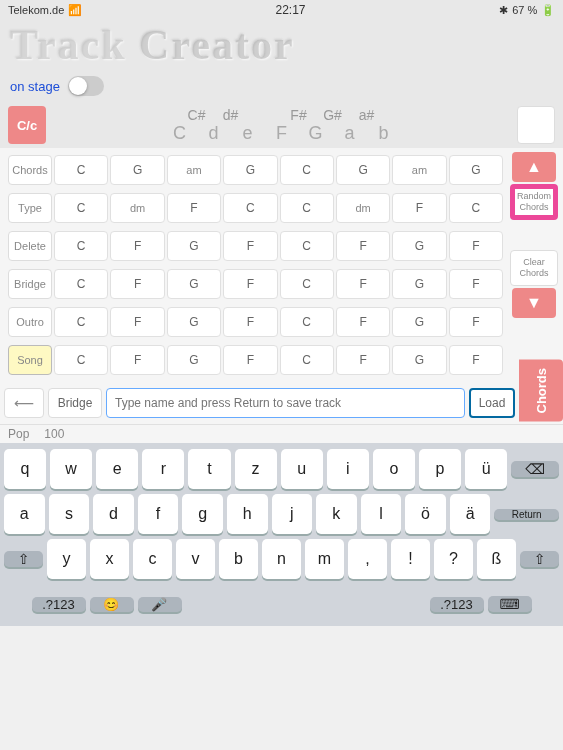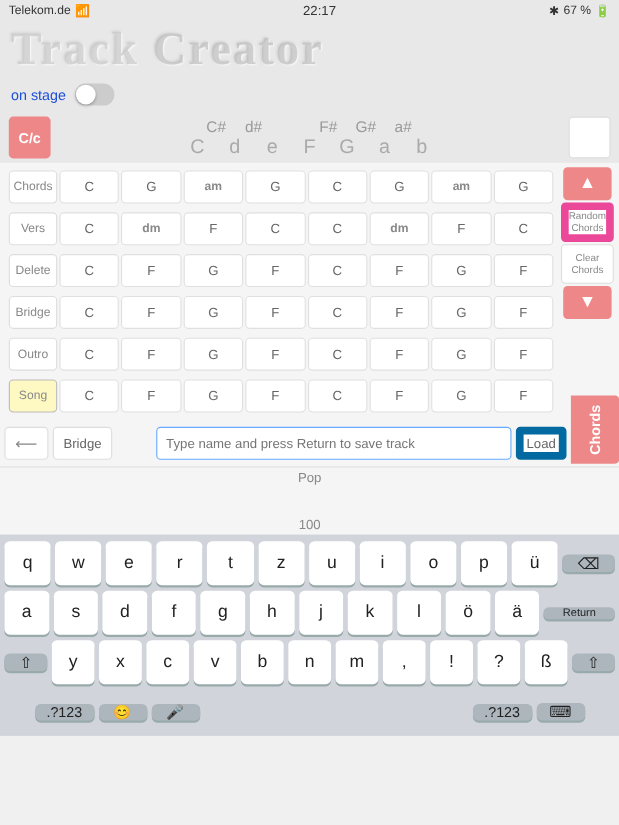--- a/index.html
+++ b/index.html
@@ -173,36 +173,36 @@
       background: white;
       border: 1px solid #e0e0e0;
       border-radius: 4px;
       display: flex;
       align-items: center;
       justify-content: center;
       font-size: 12px;
       color: #666;
       cursor: pointer;
     }
-    .chord-cell.minor { font-size: 11px; color: #888; font-weight: bold; }
+    .chord-cell.minor { font-size: 11px; color: #888; }
     .side-btn {
       width: 44px;
       height: 30px;
       border: none;
       border-radius: 4px;
       font-size: 11px;
       cursor: pointer;
       display: flex;
       align-items: center;
       justify-content: center;
     }
     .side-btn.arrow-up { background: #e88; color: white; font-size: 16px; }
     .side-btn.arrow-down { background: #e88; color: white; font-size: 16px; }
-    .side-btn.random { background: white; border: 7px solid #ec4899; color: #888; font-size: 9px; text-align: center; line-height: 1.2; }
-    .side-btn.clear { background: white; border: 1px solid #ddd; color: #888; font-size: 9px; text-align: center; line-height: 1.2; }
+    .side-btn.random { background: white; border: 5px solid #ec4899; color: #888; font-size: 9px; text-align: center; line-height: 1.2; }
+    .side-btn.clear { background: white; border: 1px solid #ddd; color: #888; font-size: 9px; text-align: center; line-height: 1.2; margin-top: 28px; }
 
     
     .bottom-bar {
       background: #f5f5f5;
       padding: 6px 4px;
       display: flex;
       align-items: center;
       gap: 4px;
     }
     .nav-btn {
@@ -234,45 +234,43 @@
     .track-name-input {
       flex: 1;
       height: 30px;
       background: white;
       border: 1.5px solid #6af;
       border-radius: 4px;
       padding: 0 8px;
       font-size: 12px;
       color: #999;
       outline: none;
-      margin-left: 36px;
     }
     .load-btn {
       width: 46px;
       height: 30px;
       background: white;
-      border: 7px solid #0369a1;
+      border: 2px solid #0369a1;
       border-radius: 4px;
       font-size: 12px;
       color: #666;
       cursor: pointer;
       display: flex;
       align-items: center;
       justify-content: center;
     }
 
     
     .genre-bar {
       background: #f5f5f5;
       padding: 2px 8px;
       display: flex;
       align-items: center;
-      gap: 29px;
+      gap: 15px;
       border-top: 1px solid #e0e0e0;
-      flex-direction: column;
     }
     .genre-label { font-size: 12px; color: #888; }
     .bpm-label { font-size: 12px; color: #888; }
 
     
     .keyboard {
       background: #d1d5db;
       padding: 6px 4px 2px;
       display: flex;
       flex-direction: column;
@@ -402,21 +400,21 @@
           <div class="chord-cell minor">am</div>
           <div class="chord-cell">G</div>
           <div class="chord-cell">C</div>
           <div class="chord-cell">G</div>
           <div class="chord-cell minor">am</div>
           <div class="chord-cell">G</div>
         </div>
       </div>
 
       <div class="track-row">
-        <button class="track-label-btn">Vers</button>
+        <button class="track-label-btn">Type</button>
         <div class="chord-cells">
           <div class="chord-cell">C</div>
           <div class="chord-cell minor">dm</div>
           <div class="chord-cell">F</div>
           <div class="chord-cell">C</div>
           <div class="chord-cell">C</div>
           <div class="chord-cell minor">dm</div>
           <div class="chord-cell">F</div>
           <div class="chord-cell">C</div>
         </div>

